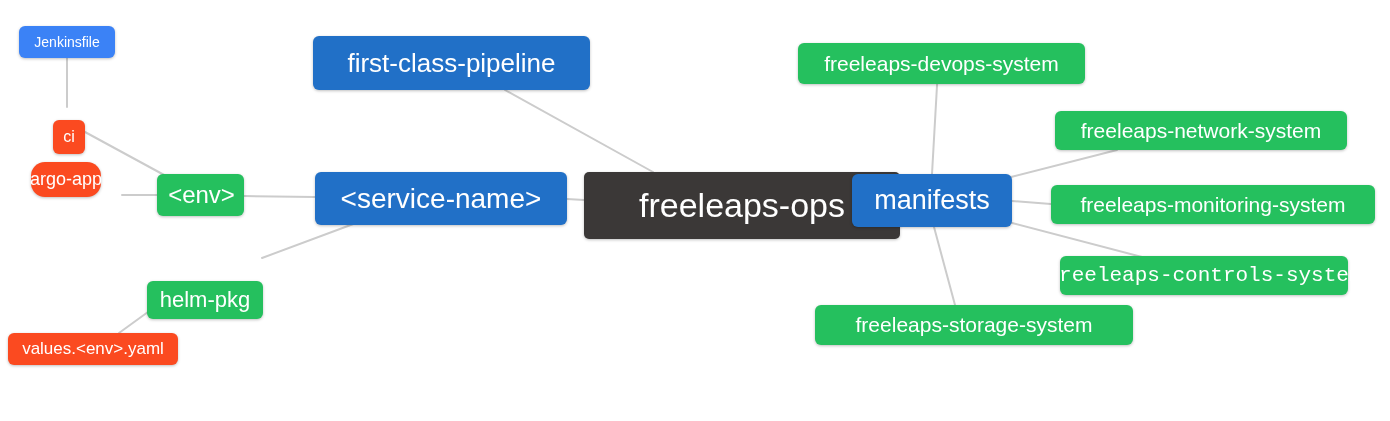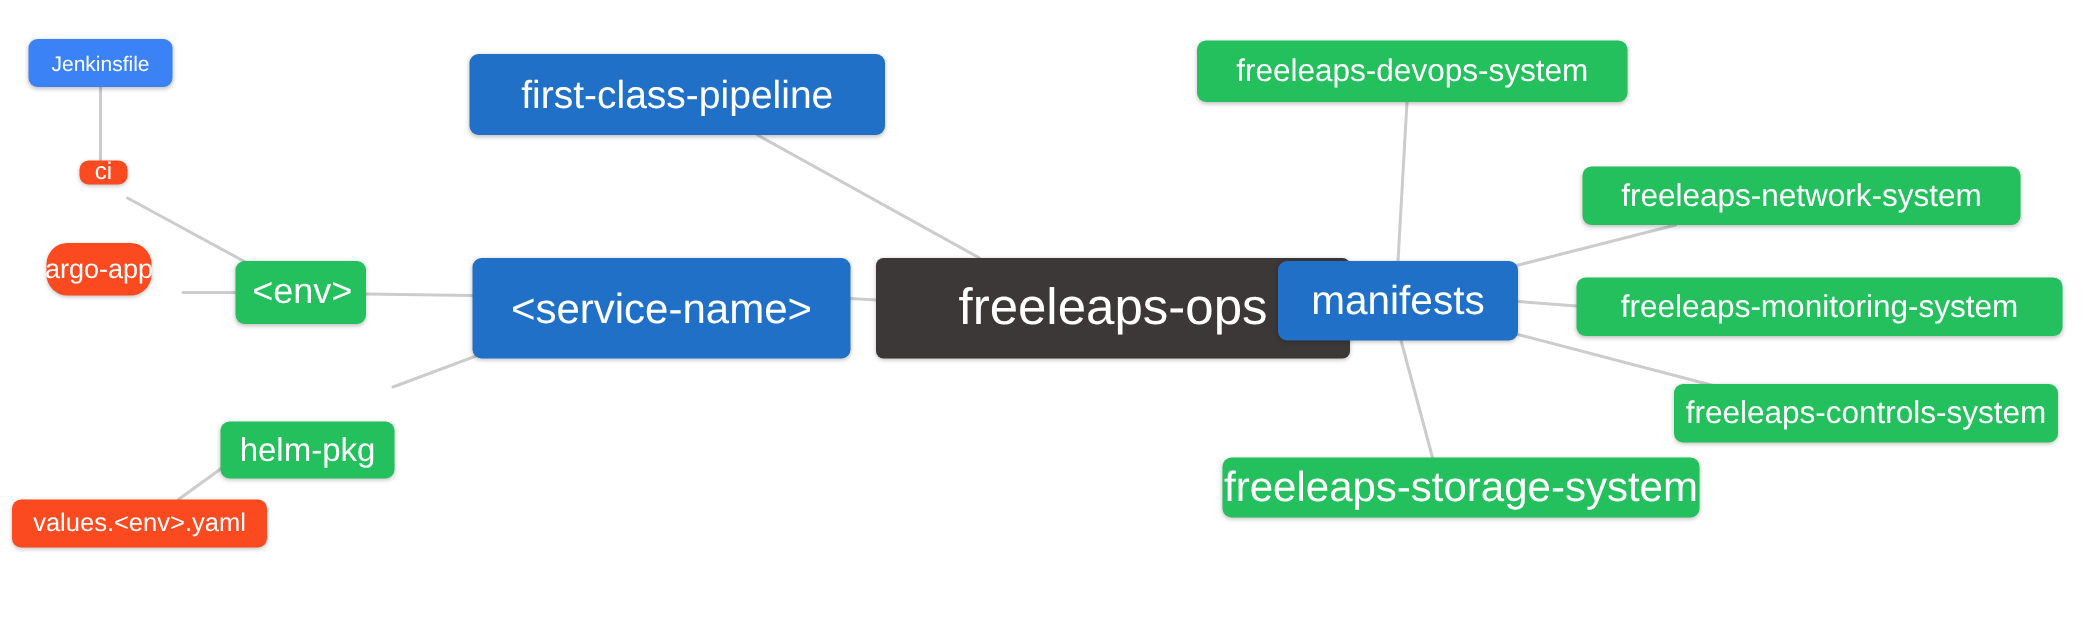--- a/index.html
+++ b/index.html
@@ -35,34 +35,34 @@
     color: #ffffff;
     border-radius: 6px;
     white-space: nowrap;
     box-shadow: 0 1px 3px rgba(0,0,0,0.25);
     cursor: pointer;
     box-sizing: border-box;
     padding: 0 10px;
   }
   
   .n-jenkinsfile     { left:19px;   top:26px;  width:96px;  height:32px; font-size:14px; }
-  .n-ci              { left:53px;   top:107px; width:32px;  height:16px; font-size:16px;text-align:right; }
+  .n-ci              { left:53px;   top:120px; width:32px;  height:34px; font-size:16px;text-align:right; }
   .n-argo-app        { left:31px;   top:162px; width:70px;  height:35px; font-size:18px;border-radius:14px; }
   .n-env             { left:157px;  top:174px; width:87px;  height:42px; font-size:24px; }
   .n-helm-pkg        { left:147px;  top:257px; width:116px; height:38px; font-size:22px; }
   .n-values          { left:8px;    top:333px; width:170px; height:32px; font-size:17px; }
   .n-pipeline        { left:313px;  top:36px;  width:277px; height:54px; font-size:26px; }
-  .n-service-name    { left:315px;  top:172px; width:252px; height:67px; font-size:28px; }
+  .n-service-name    { left:315px;  top:172px; width:252px; height:53px; font-size:28px; }
   .n-freeleaps-ops   { left:584px;  top:172px; width:316px; height:67px; font-size:34px; border-radius:5px; }
   .n-manifests       { left:852px;  top:174px; width:160px; height:53px; font-size:27px; }
   .n-devops          { left:798px;  top:27px;  width:287px; height:41px; font-size:21px; }
   .n-network         { left:1055px; top:111px; width:292px; height:39px; font-size:21px; }
   .n-monitoring      { left:1051px; top:185px; width:324px; height:39px; font-size:21px; }
-  .n-controls        { left:1116px; top:256px; width:256px; height:39px; font-size:21px; }
-  .n-storage         { left:815px;  top:305px; width:318px; height:40px; font-size:28px; }
+  .n-controls        { left:1060px; top:256px; width:288px; height:39px; font-size:21px;font-family:Liberation Mono, monospace; }
+  .n-storage         { left:815px;  top:305px; width:318px; height:40px; font-size:21px; }
 </style>
 </head>
 <body>
 
 <div class="canvas">
 
   <svg class="edges" viewBox="0 0 1390 421">
     <line x1="67" y1="58" x2="67" y2="107"></line>
     <line x1="85" y1="132" x2="166" y2="176"></line>
     <line x1="122" y1="195" x2="157" y2="195"></line>
@@ -82,19 +82,19 @@
   <div class="node n-jenkinsfile" style="background: #3b82f6;">Jenkinsfile</div>
   <div class="node n-ci" style="background: rgb(251, 74, 32);">ci</div>
   <div class="node n-argo-app" style="background: rgb(251, 74, 32);">argo-app</div>
   <div class="node n-env" style="background: rgb(37, 192, 94); padding-left: 12px;">&lt;env&gt;</div>
   <div class="node n-helm-pkg" style="background: rgb(37, 192, 94); margin-top: 24px;">helm-pkg</div>
   <div class="node n-pipeline" style="background: rgb(33, 112, 199);">first-class-pipeline</div>
   <div class="node n-values" style="background: rgb(251, 74, 32);">values.&lt;env&gt;.yaml</div>
   <div class="node n-service-name" style="background: rgb(33, 112, 199);">&lt;service-name&gt;</div>
   <div class="node n-freeleaps-ops" style="background: rgb(59, 56, 55);">freeleaps-ops</div>
   <div class="node n-manifests" style="background: rgb(33, 112, 199);">manifests</div>
-  <div class="node n-devops" style="background: rgb(37, 192, 94);">freeleaps-devops-system</div>
+  <div class="node n-devops" style="background: rgb(37, 192, 94); margin-top: 16px;">freeleaps-devops-system</div>
   <div class="node n-network" style="background: rgb(37, 192, 94);">freeleaps-network-system</div>
   <div class="node n-monitoring" style="background: rgb(37, 192, 94);">freeleaps-monitoring-system</div>
   <div class="node n-controls" style="background: rgb(37, 192, 94);">freeleaps-controls-system</div>
   <div class="node n-storage" style="background: rgb(37, 192, 94);">freeleaps-storage-system</div>
 
 </div>
 
 </body></html>

